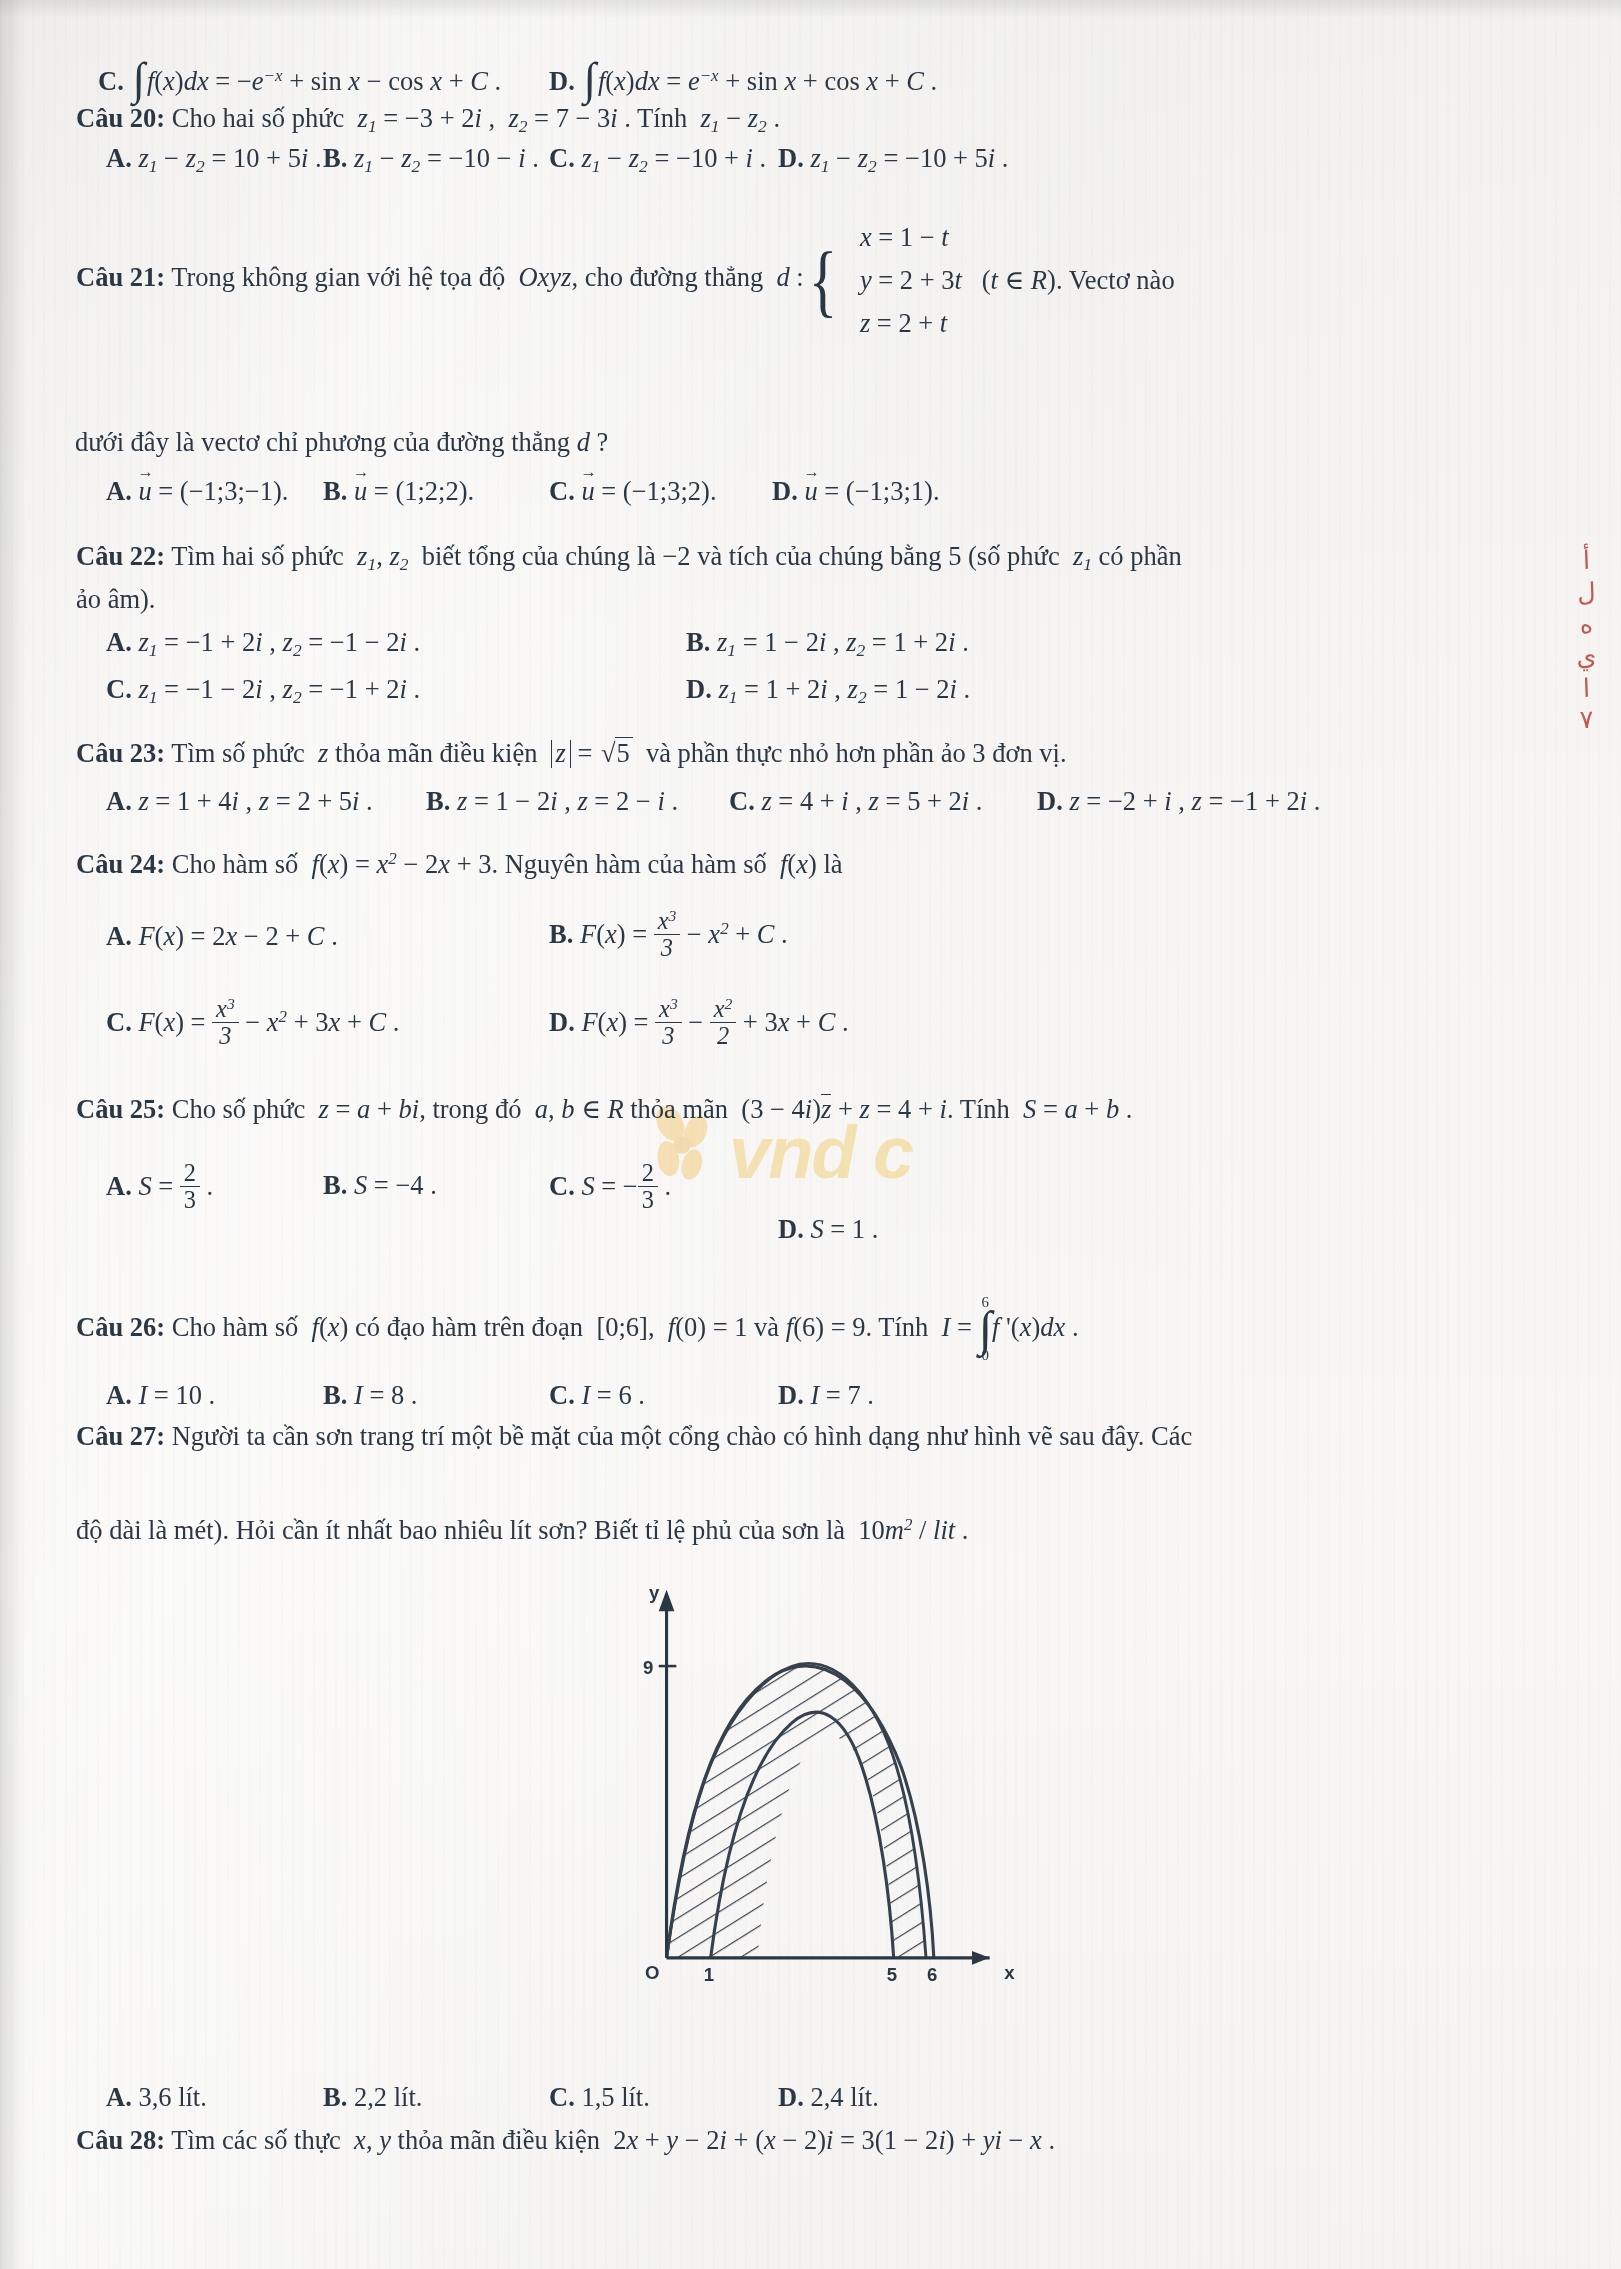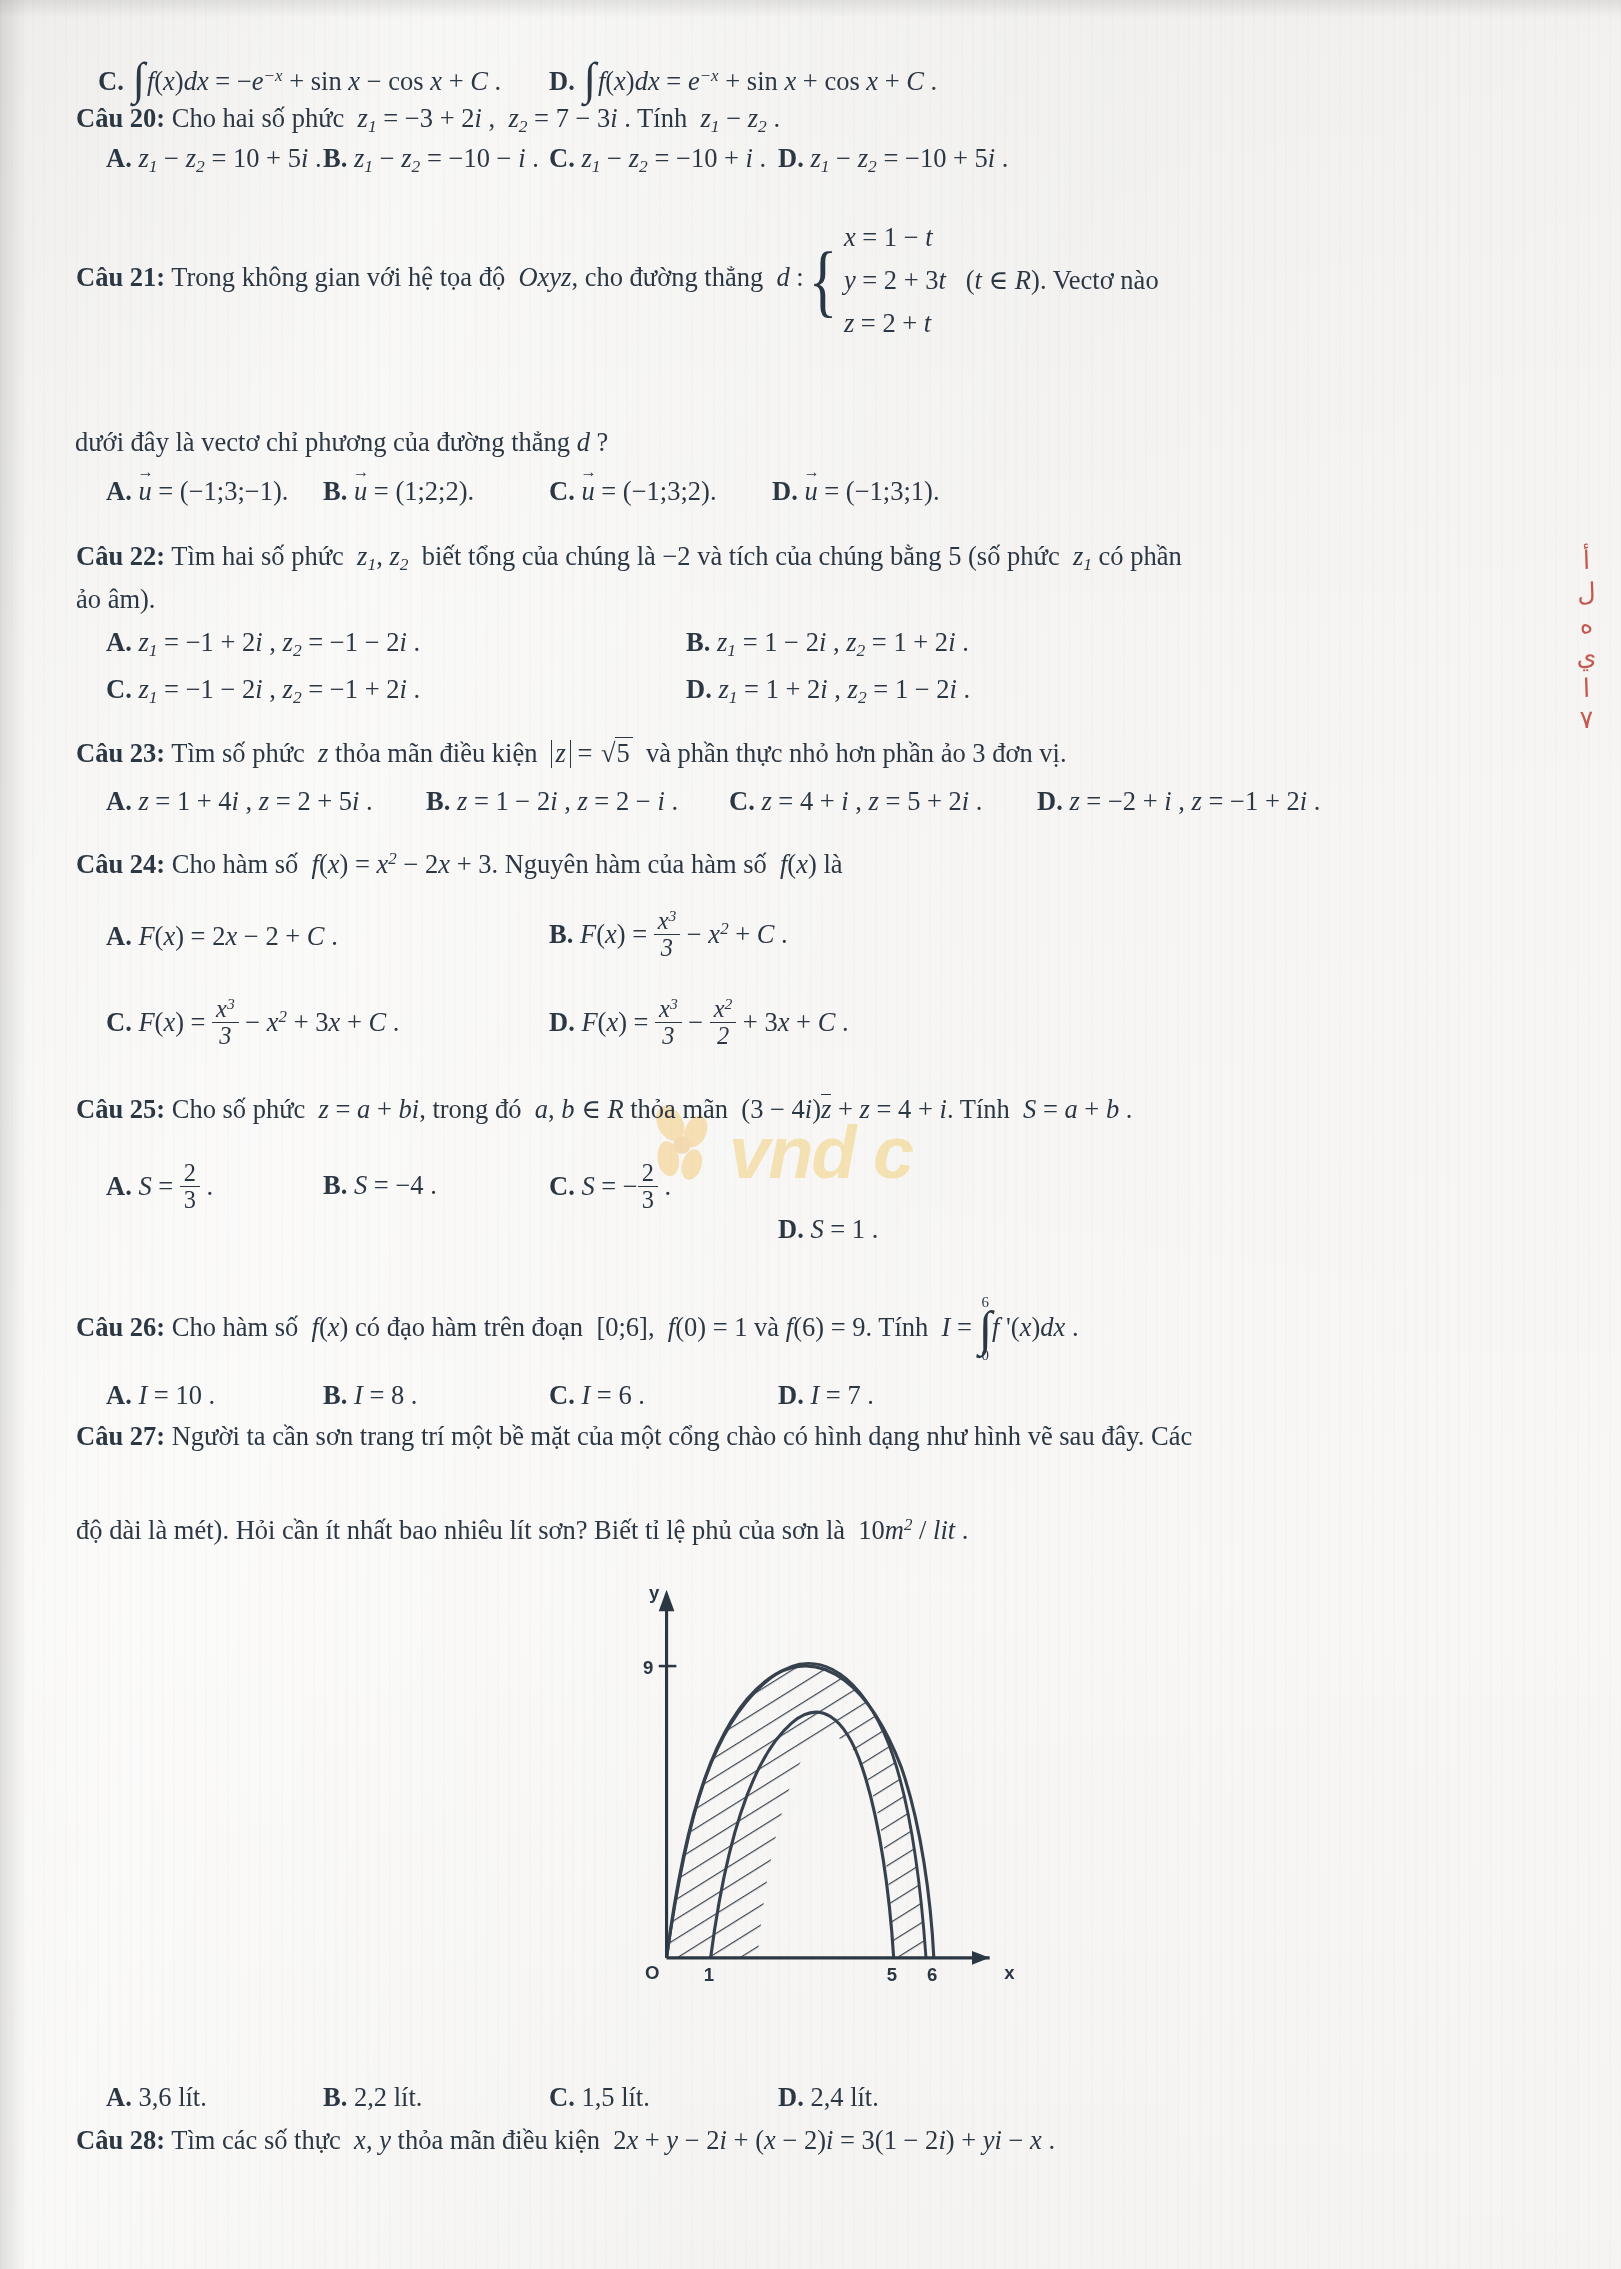--- a/index.html
+++ b/index.html
@@ -63,21 +63,21 @@
 
   
   .conj{display:inline-block;border-top:1.8px solid #2c3744;padding-top:1px;line-height:1.05;}
 
   
   .vec{display:inline-block;position:relative;padding-top:2px;}
   .vec .arw{position:absolute;top:-10.8px;left:50%;transform:translateX(-48%);font-size:.62em;font-style:normal;}
   .sysbox{display:inline-flex;align-items:center;}
   .brace{font-size:3.0em;line-height:.62;font-weight:300;transform:scaleX(.75);margin-right:2px;font-family:"Liberation Serif",serif;}
   .syseq{display:inline-block;}
-  .syseq div{line-height:1.62;font-size:26.5px;}
+  .syseq div{line-height:1.62;font-size:26.5px;margin-left:16px;}
 
   
   .wm{position:absolute;left:635px;top:1106px;width:333px;height:90px;opacity:.30;}
   .wm .wtext{
     font-family:"Liberation Sans",sans-serif;font-weight:bold;font-size:74px;
     color:#f0b41e;letter-spacing:-2px;position:absolute;left:94px;top:3.9px;font-style:italic;
   }
   .wm .wflow{position:absolute;left:5.9px;top:-3.9px;width:84px;height:90px;}
 
   

